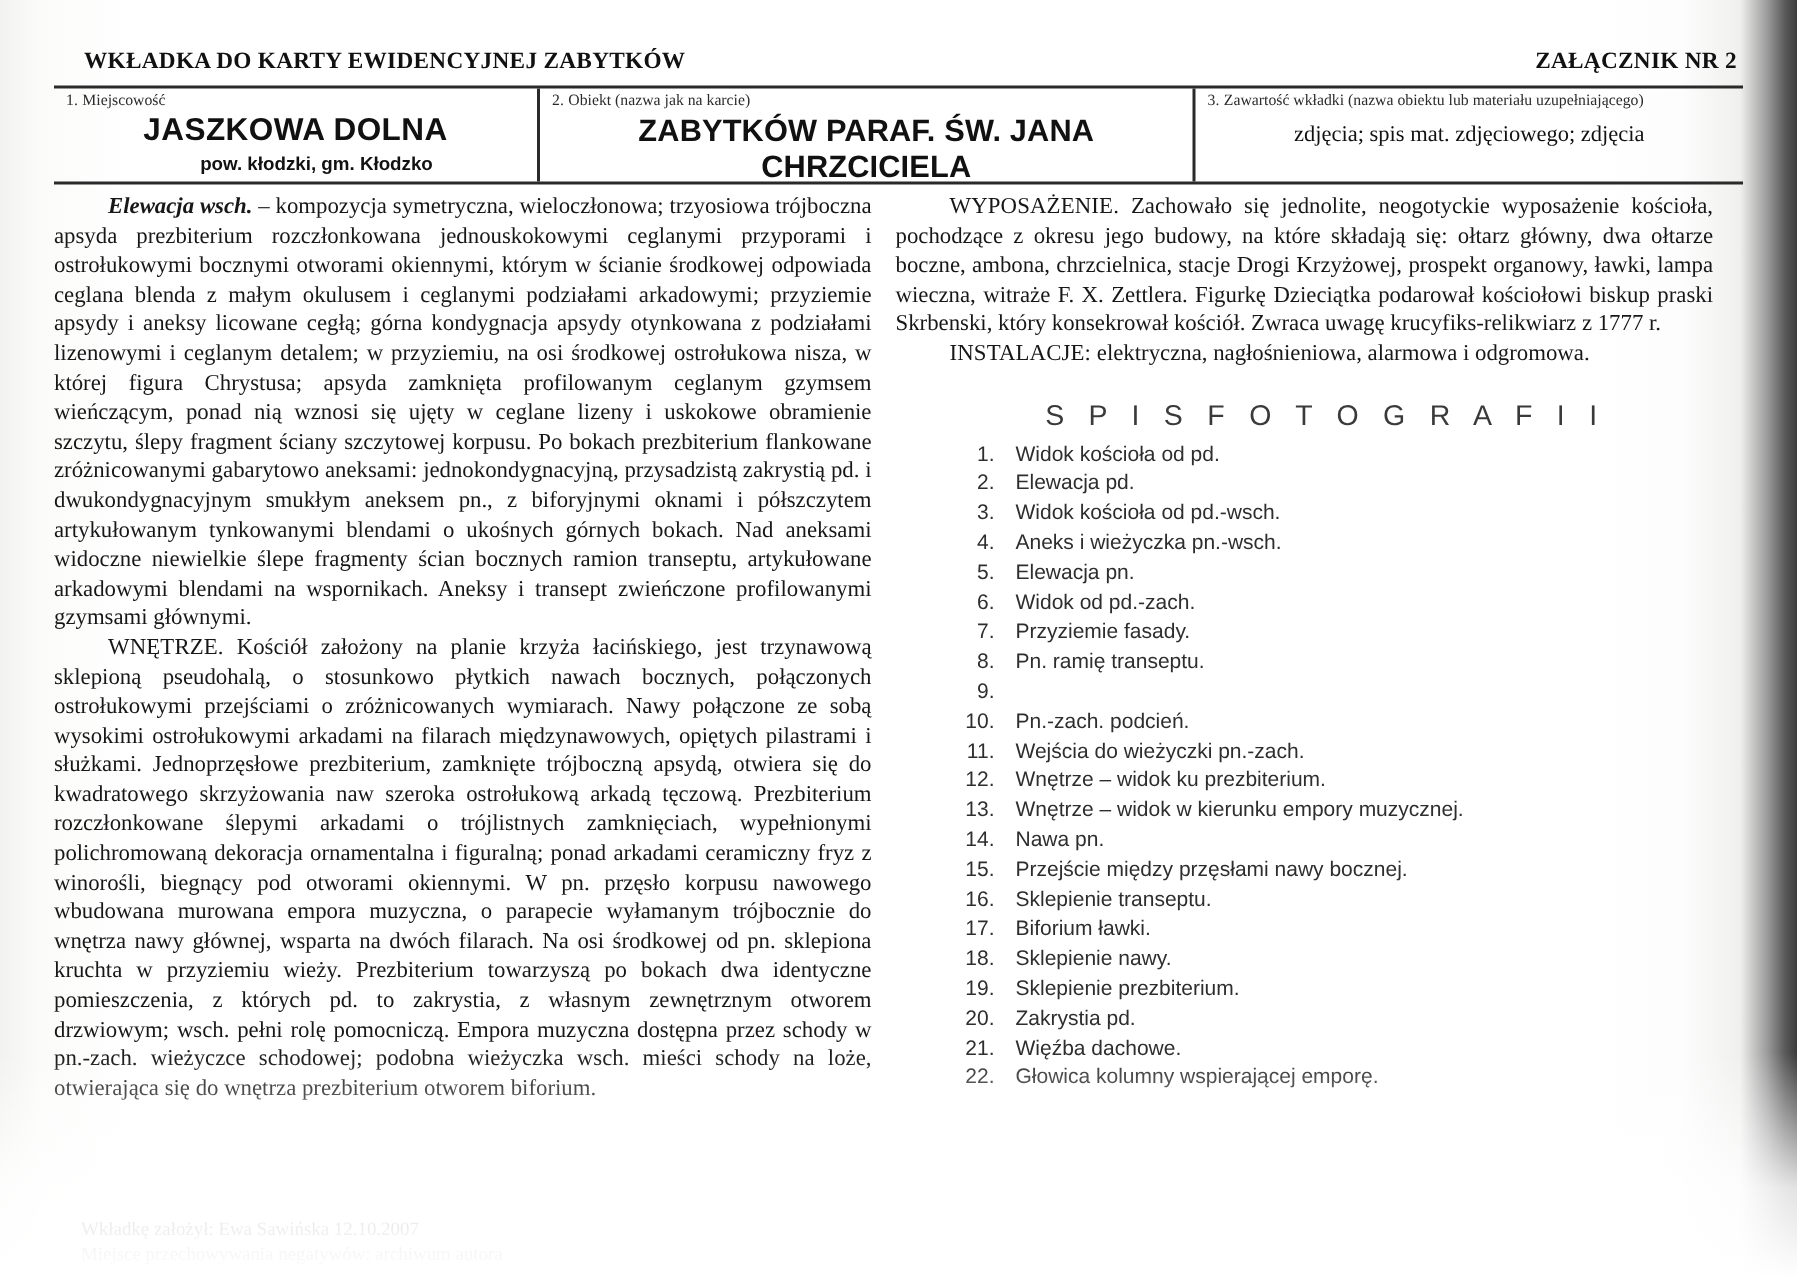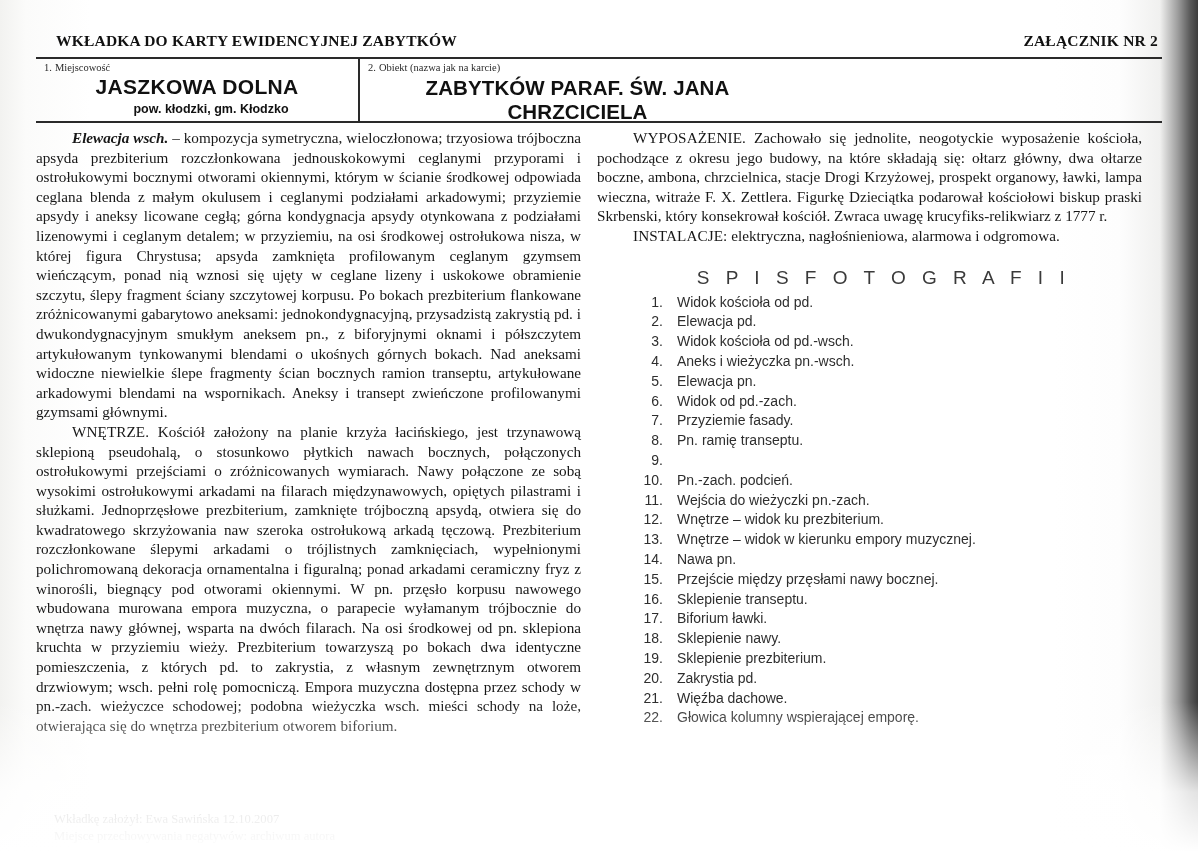--- a/index.html
+++ b/index.html
@@ -229,20 +229,26 @@
         <div class="cell-sub">pow. kłodzki, gm. Kłodzko</div>
       </div>
 
       <div class="id-cell c2">
         <div class="cell-label">
           <span class="num">2.</span><span>Obiekt (nazwa jak na karcie)</span>
         </div>
         <div class="cell-main">ZABYTKÓW PARAF. ŚW. JANA CHRZCICIELA</div>
       </div>
 
+      <div class="id-cell c3">
+        <div class="cell-label">
+          <span class="num">3.</span><span>Zawartość wkładki (nazwa obiektu lub materiału uzupełniającego)</span>
+        </div>
+        <div class="cell-main">zdjęcia; spis mat. zdjęciowego; zdjęcia</div>
+      </div>
 
     </div>
     <div class="rule-mid"></div>
 
     <div class="columns">
 
       <div class="col-left">
         <p class="body"><span class="lead-italic">Elewacja wsch.</span><span> – kompozycja symetryczna, wieloczłonowa; trzyosiowa trójboczna apsyda prezbiterium rozczłonkowana jednouskokowymi ceglanymi przyporami i ostrołukowymi bocznymi otworami okiennymi, którym w ścianie środkowej odpowiada ceglana blenda z małym okulusem i ceglanymi podziałami arkadowymi; przyziemie apsydy i aneksy licowane cegłą; górna kondygnacja apsydy otynkowana z podziałami lizenowymi i ceglanym detalem; w przyziemiu, na osi środkowej ostrołukowa nisza, w której figura Chrystusa; apsyda zamknięta profilowanym ceglanym gzymsem wieńczącym, ponad nią wznosi się ujęty w ceglane lizeny i uskokowe obramienie szczytu, ślepy fragment ściany szczytowej korpusu. Po bokach prezbiterium flankowane zróżnicowanymi gabarytowo aneksami: jednokondygnacyjną, przysadzistą zakrystią pd. i dwukondygnacyjnym smukłym aneksem pn., z biforyjnymi oknami i półszczytem artykułowanym tynkowanymi blendami o ukośnych górnych bokach. Nad aneksami widoczne niewielkie ślepe fragmenty ścian bocznych ramion transeptu, artykułowane arkadowymi blendami na wspornikach. Aneksy i transept zwieńczone profilowanymi gzymsami głównymi.</span></p>
         <p class="body"><span class="lead-sans">WNĘTRZE.</span><span> Kościół założony na planie krzyża łacińskiego, jest trzynawową sklepioną pseudohalą, o stosunkowo płytkich nawach bocznych, połączonych ostrołukowymi przejściami o zróżnicowanych wymiarach. Nawy połączone ze sobą wysokimi ostrołukowymi arkadami na filarach międzynawowych, opiętych pilastrami i służkami. Jednoprzęsłowe prezbiterium, zamknięte trójboczną apsydą, otwiera się do kwadratowego skrzyżowania naw szeroka ostrołukową arkadą tęczową. Prezbiterium rozczłonkowane ślepymi arkadami o trójlistnych zamknięciach, wypełnionymi polichromowaną dekoracja ornamentalna i figuralną; ponad arkadami ceramiczny fryz z winorośli, biegnący pod otworami okiennymi. W pn. przęsło korpusu nawowego wbudowana murowana empora muzyczna, o parapecie wyłamanym trójbocznie do wnętrza nawy głównej, wsparta na dwóch filarach. Na osi środkowej od pn. sklepiona kruchta w przyziemiu wieży. Prezbiterium towarzyszą po bokach dwa identyczne pomieszczenia, z których pd. to zakrystia, z własnym zewnętrznym otworem drzwiowym; wsch. pełni rolę pomocniczą. Empora muzyczna dostępna przez schody w pn.-zach. wieżyczce schodowej; podobna wieżyczka wsch. mieści schody na loże, otwierająca się do wnętrza prezbiterium otworem biforium.</span></p>
       </div>

